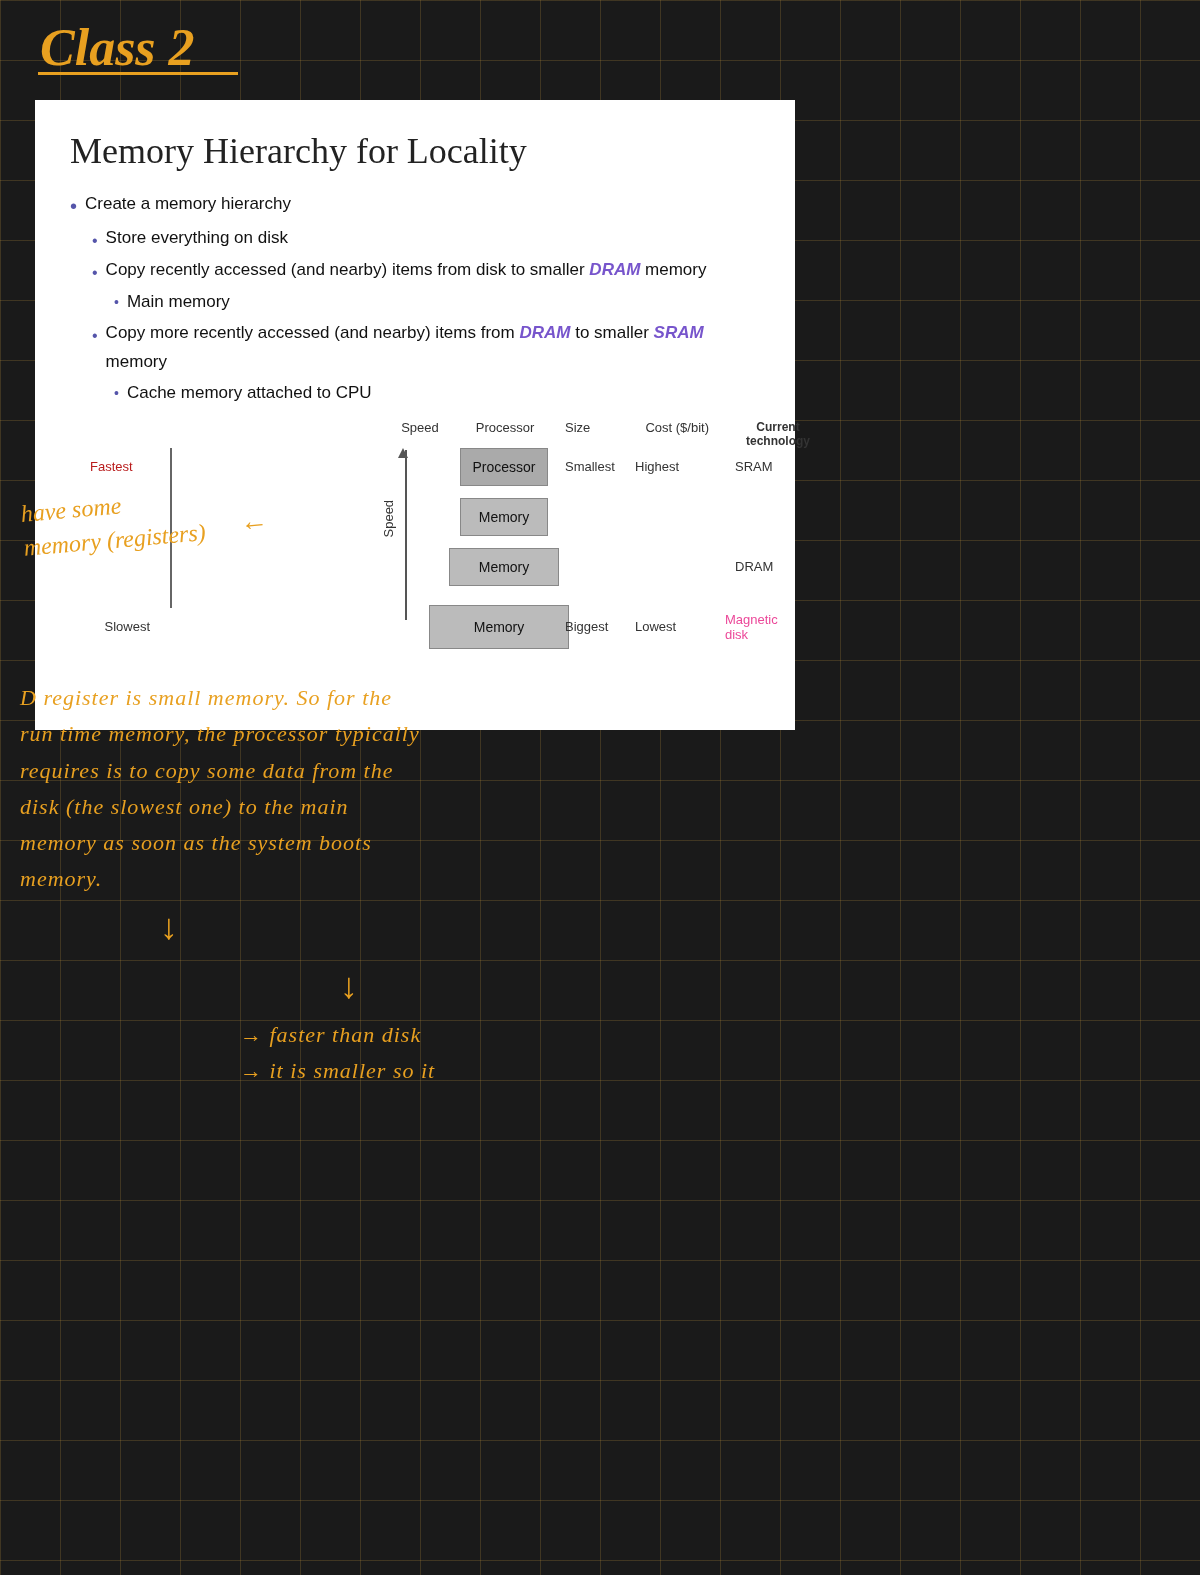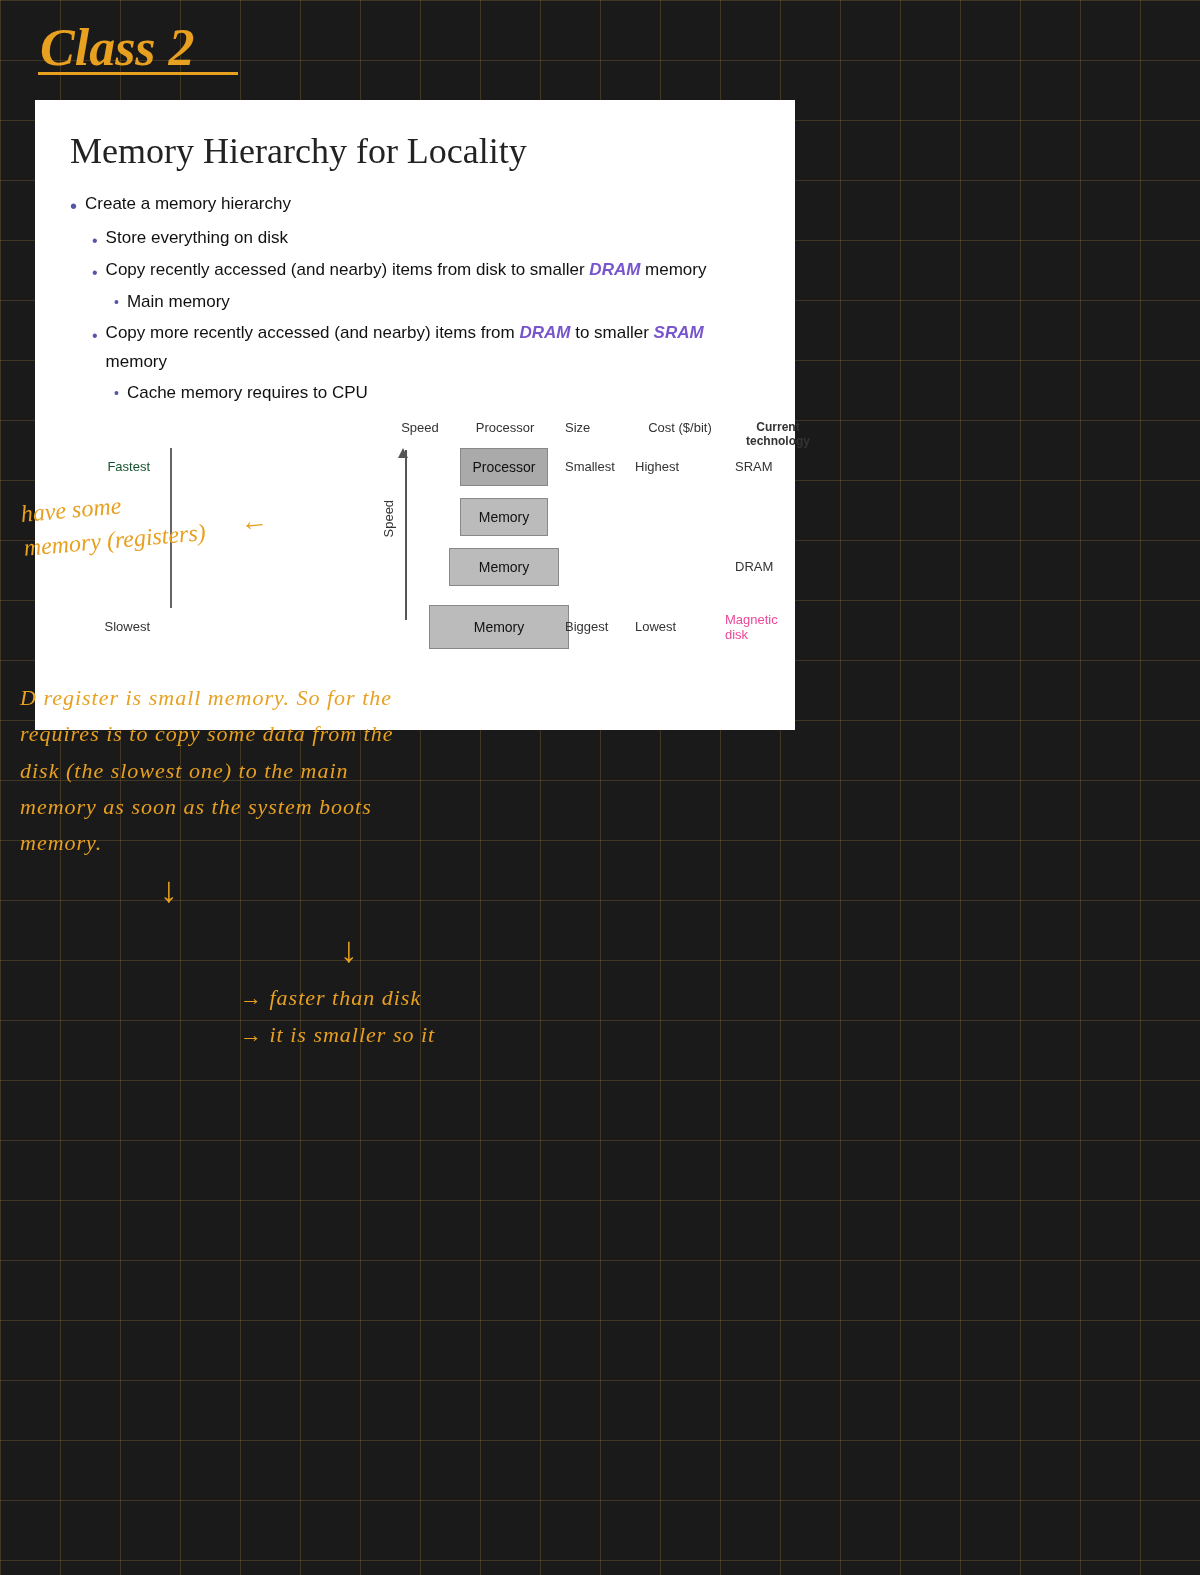--- a/index.html
+++ b/index.html
@@ -191,36 +191,36 @@
       <span>Main memory</span>
     </div>
 
     <div class="bullet-l2">
       <span class="dot">•</span>
       <span>Copy more recently accessed (and nearby) items from <span class="dram-text">DRAM</span> to smaller <span class="sram-text">SRAM</span> memory</span>
     </div>
 
     <div class="bullet-l3">
       <span class="dot">•</span>
-      <span>Cache memory requires to CPU</span>
+      <span>Cache memory attached to CPU</span>
     </div>
   </div>
 
   <div class="diagram-area">
 
     <div style="position:absolute; top:0; left:310px; display:flex; width:440px; font-size:13px; color:#333;">
       <span style="position:absolute; left:0; width:80px; text-align:center;">Speed</span>
       <span style="position:absolute; left:80px; width:90px; text-align:center;">Processor</span>
       <span style="position:absolute; left:185px; width:70px; text-align:left;">Size</span>
-      <span style="position:absolute; left:255px; width:90px; text-align:center;">Cost ($/bit)</span>
+      <span style="position:absolute; left:239px; width:90px; text-align:right;">Cost ($/bit)</span>
       <span style="position:absolute; left:348px; width:100px; text-align:center; font-weight:bold; font-size:12px; line-height:1.2;">Current<br>technology</span>
     </div>
 
     <div style="position:absolute; top:28px; left:310px; display:flex; align-items:center;">
-      <span style="position:absolute; left:-290px; width:60px; text-align:right; font-size:13px; color:#14532d;">Fastest</span>
+      <span style="position:absolute; left:-290px; width:60px; font-size:13px; color:#b91c1c;">Fastest</span>
 
       <div style="position:absolute; left:-220px; display:flex; align-items:center; height:38px; flex-direction:column; justify-content:center;">
         <div style="width:2px; height:160px; background:#666; position:absolute; top:0; left:10px;"></div>
       </div>
       <div style="width:80px;"></div>
       <div class="proc-box">Processor</div>
       <div style="width:15px;"></div>
       <span style="position:absolute; left:185px; font-size:13px; color:#333;">Smallest</span>
       <span style="position:absolute; left:255px; font-size:13px; color:#333;">Highest</span>
       <span style="position:absolute; left:355px; font-size:13px; color:#333;">SRAM</span>
@@ -252,20 +252,21 @@
     <div style="position:absolute; top:28px; left:328px; width:0; height:0; border-left:5px solid transparent; border-right:5px solid transparent; border-bottom:10px solid #555;"></div>
   </div>
 </div>
 
 <div style="position:absolute; top:490px; left:22px; font-family:'Brush Script MT',cursive; font-size:24px; color:#e8a020; font-style:italic; transform:rotate(-5deg); z-index:20; line-height:1.4;">have some<br>memory (registers)</div>
 
 <div style="position:absolute; top:505px; left:240px; font-size:28px; color:#e8a020; font-weight:bold; z-index:20; transform:rotate(-5deg);">←</div>
 
 <div class="handwritten-notes">
   <span class="hw-line">D register is small memory. So for the</span>
+  <span class="hw-line">run time memory, the processor typically</span>
   <span class="hw-line">requires is to copy some data from the</span>
   <span class="hw-line">disk (the slowest one) to the main</span>
   <span class="hw-line">memory as soon as the system boots</span>
   <span class="hw-line">memory.</span>
   <span class="hw-line hw-indent1" style="font-size:36px; margin-left:80px;">↓</span>
   <span class="hw-line hw-indent2" style="font-size:36px; margin-left:200px;">↓</span>
   <span class="hw-line" style="margin-left:220px;">→ faster than disk</span>
   <span class="hw-line" style="margin-left:220px;">→ it is smaller so it</span>
 </div>
 

